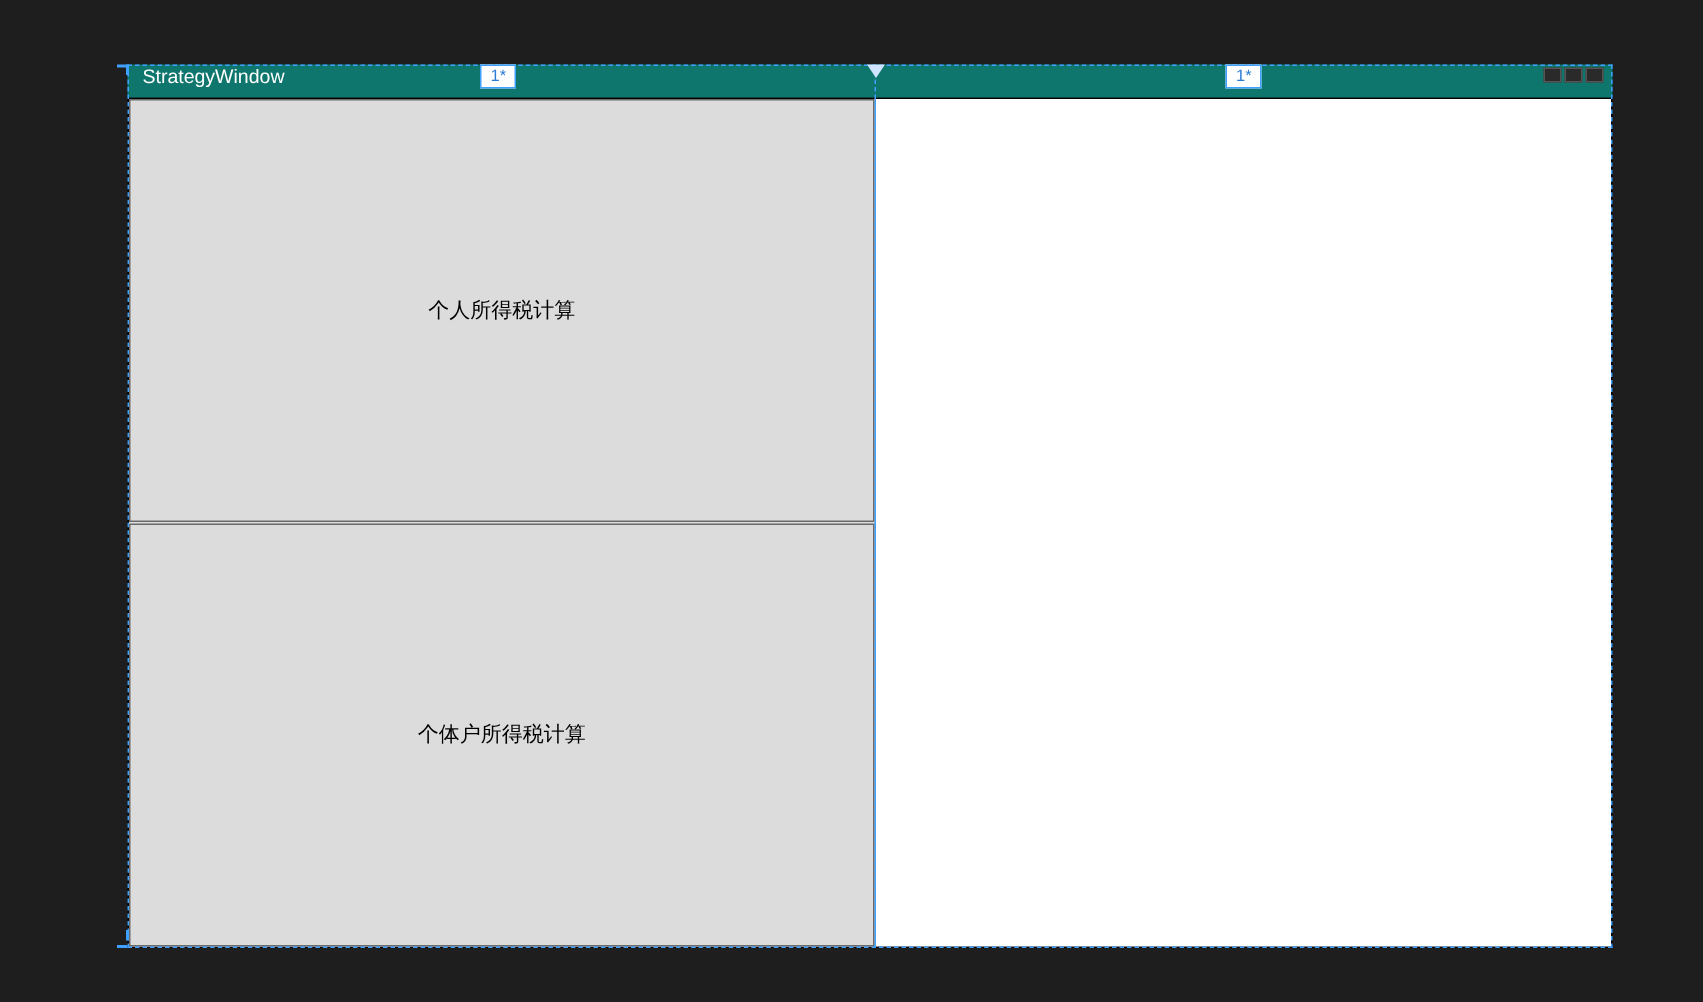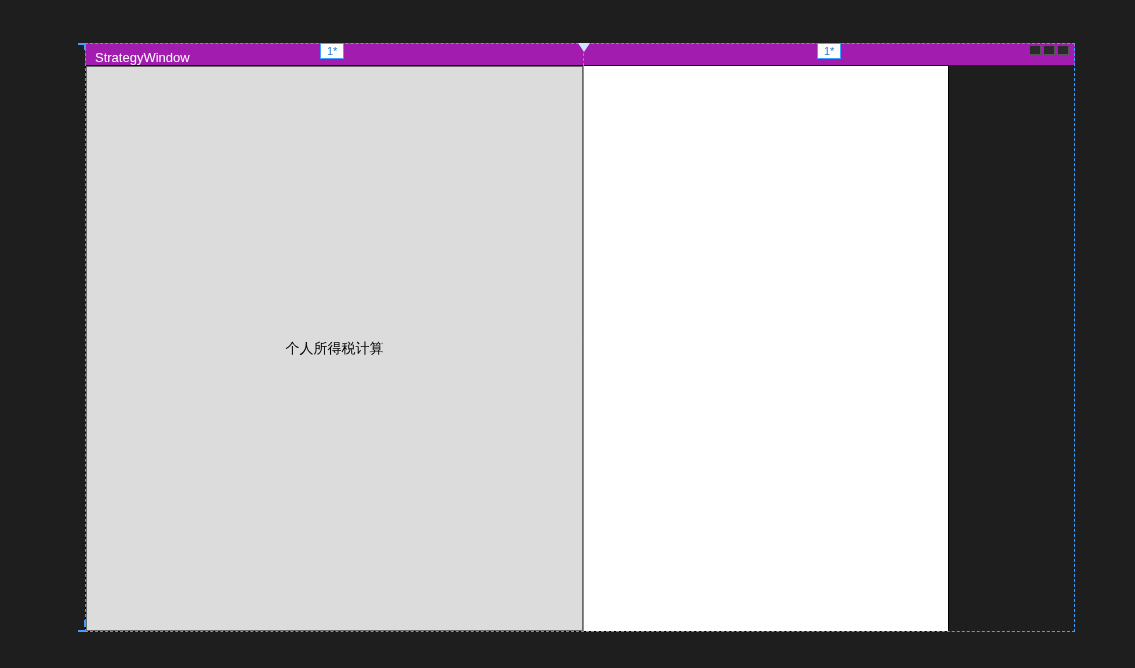--- a/index.html
+++ b/index.html
@@ -26,23 +26,23 @@
       border: 1px dashed #3ea0ff;
       pointer-events: none;
       z-index: 5;
     }
     .title-bar {
       position: absolute;
       left: 10px;
       top: 3px;
       width: 990px;
       height: 22px;
-      background: #a21caf;
+      background: #0f766e;
       display: flex;
-      align-items: flex-end;
+      align-items: flex-start;
       padding-left: 10px;
       z-index: 2;
     }
     .title-text {
       color: #ffffff;
       font-size: 13px;
     }
     .window-controls {
       position: absolute;
       right: 6px;
@@ -88,21 +88,21 @@
       z-index: 10;
     }
     .tick-tl { left: 3px; top: 3px; width: 7px; height: 2px; }
     .tick-tl2 { left: 9px; top: 3px; width: 2px; height: 7px; }
     .tick-bl { left: 3px; bottom: 0px; width: 7px; height: 2px; }
     .tick-bl2 { left: 9px; bottom: 0px; width: 2px; height: 7px; transform: translateY(-5px); }
     .window-body {
       position: absolute;
       left: 10px;
       top: 25px;
-      width: 864px;
+      width: 990px;
       height: 567px;
       display: flex;
       border: 1px solid #000000;
       z-index: 1;
     }
     .left-pane {
       width: 498px;
       height: 100%;
       background: #dcdcdc;
       display: flex;
@@ -165,17 +165,20 @@
   </div>
 
   <div class="selection-outline"></div>
   <div class="v-split-line"></div>
 
   <div class="window-body">
     <div class="left-pane">
       <div class="strategy-btn">
         <span>个人所得税计算</span>
       </div>
+      <div class="strategy-btn">
+        <span>个体户所得税计算</span>
+      </div>
     </div>
     <div class="right-pane"></div>
   </div>
 
 </div>
 
 </body></html>

